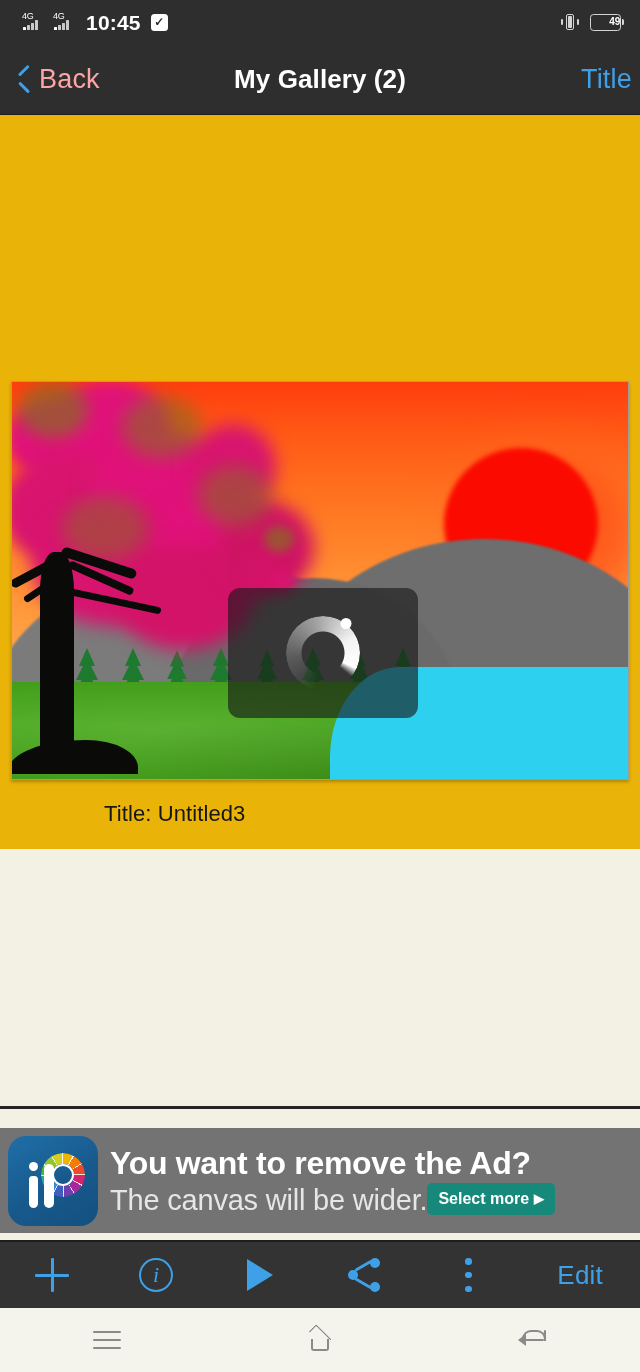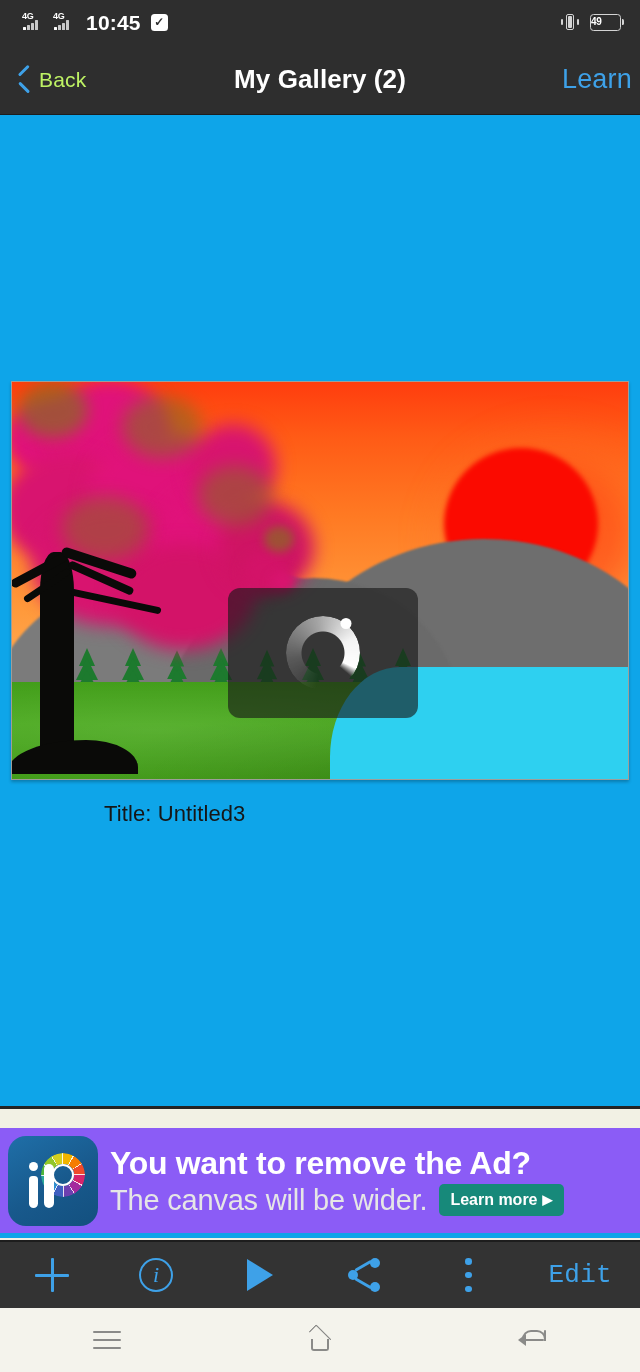--- a/index.html
+++ b/index.html
@@ -13,21 +13,21 @@
 
   
   .statusbar{
     position:absolute; left:0; top:0; width:640px; height:44px;
     background:#2e2e2e; color:#fff;
   }
   .sb-left{ position:absolute; left:22px; top:0; height:44px; display:flex; align-items:center; gap:7px; }
   .sb-right{ position:absolute; right:16px; top:0; height:44px; display:flex; align-items:center; gap:9px; }
 
   .sig{ position:relative; width:24px; height:20px; display:block; }
-  .sig .g4{ position:absolute; left:0; top:0px; font-size:9px; font-weight:bold; letter-spacing:-.3px; line-height:9px; color:#fff; }
+  .sig .g4{ position:absolute; left:0; top:0px; font-size:9px; font-weight:normal; letter-spacing:-.3px; line-height:9px; color:#fff; }
   .sig .bars{ position:absolute; left:1px; bottom:2px; display:flex; align-items:flex-end; gap:1.5px; height:11px; }
   .sig .bars i{ display:block; width:2.5px; background:#c9c9c9; border-radius:.5px; }
   .sig .bars i:nth-child(1){ height:3px; background:#fff; }
   .sig .bars i:nth-child(2){ height:5px; }
   .sig .bars i:nth-child(3){ height:7.5px; }
   .sig .bars i:nth-child(4){ height:10px; }
 
   .clock{ font-size:21px; font-weight:bold; letter-spacing:.2px; color:#fff; line-height:21px; margin-left:2px; }
 
   .vbadge{
@@ -39,56 +39,56 @@
   .vibrate{ position:relative; width:22px; height:18px; }
   .vibrate .ph{ position:absolute; left:7px; top:1px; width:8px; height:16px; border:1.6px solid #d4d4d4; border-radius:2px; }
   .vibrate .ph:after{ content:""; position:absolute; left:1px; top:1px; right:1px; bottom:1px; background:#d4d4d4; border-radius:1px; }
   .vibrate .w{ position:absolute; top:6px; width:2px; height:6px; background:#d4d4d4; border-radius:1px; }
   .vibrate .w.l{ left:2px; } .vibrate .w.r{ right:2px; }
 
   .battery{ position:relative; width:34px; height:17px; }
   .battery .body{
     position:absolute; left:0; top:0; width:31px; height:17px;
     border:1.8px solid #d4d4d4; border-radius:3.5px;
-    display:flex; align-items:center; justify-content:flex-start;
+    display:flex; align-items:center; justify-content:flex-end;
   }
   .battery .lvl{ font-size:10px; font-weight:bold; color:#fff; line-height:1; letter-spacing:-.2px; }
   .battery .tip{ position:absolute; right:0; top:5.5px; width:2.5px; height:6px; background:#d4d4d4; border-radius:0 1.5px 1.5px 0; }
 
   
   .navbar{
     position:absolute; left:0; top:44px; width:640px; height:71px;
     background:#2e2e2e; border-bottom:1px solid #1d1d1d;
   }
   .nav-back{
     position:absolute; left:8px; top:0; height:71px; display:flex; align-items:center; gap:8px;
     padding:0 10px 0 6px; cursor:pointer;
   }
   .chev{ width:17px; height:28px; position:relative; }
   .chev:before, .chev:after{
     content:""; position:absolute; left:5px; width:14px; height:3.4px; background:#3ea1e8; border-radius:2px;
   }
   .chev:before{ top:8.6px; transform:rotate(-45deg); transform-origin:left center; }
   .chev:after{ top:15.4px; transform:rotate(45deg); transform-origin:left center; }
-  .nav-back-label{ color:#bef264; font-size:21px; letter-spacing:.2px; }
+  .nav-back-label{ color:#fca5a5; font-size:27px; letter-spacing:.2px; }
   .nav-title{
     position:absolute; left:0; top:0; width:640px; height:71px;
     display:flex; align-items:center; justify-content:center;
     color:#fff; font-size:26px; font-weight:bold; letter-spacing:.1px;
     pointer-events:none;
   }
   .nav-select{
     position:absolute; right:0px; top:0; height:71px; display:flex; align-items:center;
     padding:0 8px 0 12px; color:#3ea1e8; font-size:27px; cursor:pointer; letter-spacing:.2px;
   }
 
   
   .content{
-    position:absolute; left:0; top:115px; width:640px; height:1123px;
-    background:#0ea5e9; overflow:hidden;
+    position:absolute; left:0; top:115px; width:640px; height:734px;
+    background:#eab308; overflow:hidden;
   }
 
   .art-wrap{
     position:absolute; left:11px; top:266px; width:618px; height:399px;
     border:1px solid #9e9e99;
     box-shadow:0 2px 3px rgba(0,0,0,.25);
     overflow:hidden; background:#000; cursor:pointer;
   }
   .art{ position:absolute; inset:0; overflow:hidden; }
 
@@ -209,21 +209,21 @@
 
   .art-title{
     position:absolute; left:104px; top:686px; font-size:22px; color:#161616; letter-spacing:.1px;
   }
 
   
   .ad-divider{ position:absolute; left:0; top:1106px; width:640px; height:3px; background:#242424; }
   .ad-gap{ position:absolute; left:0; top:1109px; width:640px; height:19px; background:#f2f1e4; }
   .ad{
     position:absolute; left:0; top:1128px; width:640px; height:105px;
-    background:#8b5cf6; display:flex; align-items:center; cursor:pointer;
+    background:#737373; display:flex; align-items:center; cursor:pointer;
   }
   .ad-logo{
     width:90px; height:90px; margin-left:8px; border-radius:18px; flex:none;
     background:linear-gradient(150deg,#1f6fa8 0%, #18598c 55%, #13507f 100%);
     position:relative;
   }
   .ad-logo .i-dot{ position:absolute; left:21px; top:26px; width:9px; height:9px; border-radius:50%; background:#fff; }
   .ad-logo .i-stem{ position:absolute; left:21px; top:40px; width:9px; height:32px; border-radius:4px 4px 5px 5px; background:#fff; }
   .ad-logo .p-stem{ position:absolute; left:36px; top:28px; width:10px; height:44px; border-radius:5px; background:#fff; }
   .ad-logo .wheel{
@@ -237,21 +237,21 @@
     background:repeating-conic-gradient(rgba(255,255,255,0) 0 27deg, rgba(255,255,255,.85) 27deg 30deg);
     -webkit-mask:radial-gradient(circle, transparent 0 11px, #000 11.5px);
     mask:radial-gradient(circle, transparent 0 11px, #000 11.5px);
   }
   .ad-logo .ring-in{
     position:absolute; left:44px; top:28px; width:22px; height:22px; border-radius:50%;
     border:2.5px solid #fff; background:transparent;
   }
   .ad-text{ flex:1; padding-left:12px; min-width:0; }
   .ad-head{ color:#fff; font-size:32px; font-weight:bold; line-height:36px; letter-spacing:-.3px; white-space:nowrap; }
-  .ad-sub-row{ display:flex; align-items:center; gap:12px; margin-top:2px; }
+  .ad-sub-row{ display:flex; align-items:flex-start; margin-top:2px; }
   .ad-sub{ color:#e6e6e6; font-size:29px; line-height:34px; letter-spacing:-.2px; white-space:nowrap; }
   .ad-cta{
     background:#17897a; color:#fff; font-size:16px; font-weight:bold;
     padding:7px 11px; border-radius:5px; white-space:nowrap; cursor:pointer;
     display:flex; align-items:center; gap:5px; flex:none;
   }
   .ad-cta .arr{ font-size:13px; line-height:1; }
 
   
   .toolbar{
@@ -277,21 +277,21 @@
   .ic-share .node{ position:absolute; width:10px; height:10px; border-radius:50%; background:#3ea1e8; }
   .ic-share .n1{ right:1px; top:0px; }
   .ic-share .n2{ left:1px; top:12px; }
   .ic-share .n3{ right:1px; bottom:0px; }
   .ic-share .ln{ position:absolute; height:2.6px; background:#3ea1e8; border-radius:2px; }
   .ic-share .l1{ left:8px; top:11px; width:19px; transform:rotate(-30deg); transform-origin:left center; }
   .ic-share .l2{ left:8px; top:19px; width:19px; transform:rotate(30deg); transform-origin:left center; }
   .ic-dots{ width:8px; height:34px; display:flex; flex-direction:column; justify-content:space-between; align-items:center; }
   .ic-dots span{ width:6.5px; height:6.5px; border-radius:50%; background:#3ea1e8; display:block; }
   .tb-edit{ color:#3ea1e8; font-size:26px; letter-spacing:.2px; }
-  .tb-item.edit{ flex:1.15; justify-content:center;font-family:Liberation Mono, monospace; }
+  .tb-item.edit{ flex:1.15; justify-content:center; }
 
   
   .androidnav{
     position:absolute; left:0; top:1308px; width:640px; height:64px;
     background:#f4f3ec; display:flex; align-items:center;
   }
   .an-item{ flex:1; height:64px; display:flex; align-items:center; justify-content:center; cursor:pointer; }
   .an-menu{ width:28px; height:18px; display:flex; flex-direction:column; justify-content:space-between; }
   .an-menu i{ display:block; height:2.2px; background:#8a8a88; border-radius:1px; }
   .an-home{ position:relative; width:32px; height:26px; }
@@ -361,21 +361,21 @@
       </span>
     </div>
   </div>
 
   <div class="navbar">
     <div class="nav-back">
       <span class="chev"></span>
       <span class="nav-back-label">Back</span>
     </div>
     <div class="nav-title">My Gallery (2)</div>
-    <div class="nav-select">Learn</div>
+    <div class="nav-select">Title</div>
   </div>
 
   <div class="content">
 
     <div class="art-wrap">
       <div class="art">
         <div class="sky"></div>
         <div class="sunglow"></div>
         <div class="sun"></div>
 
@@ -486,21 +486,21 @@
       <span class="i-stem"></span>
       <span class="wheel"></span>
       <span class="ring-in"></span>
       <span class="p-stem"></span>
     </div>
     <div class="ad-text">
       <div class="ad-head">You want to remove the Ad?</div>
       <div class="ad-sub-row">
         <div class="ad-sub">The canvas will be wider.</div>
         <div class="ad-cta">
-          <span>Learn more</span>
+          <span>Select more</span>
           <span class="arr">▶</span>
         </div>
       </div>
     </div>
   </div>
 
   <div class="toolbar">
     <div class="tb-item">
       <span class="ic-plus"></span>
     </div>

